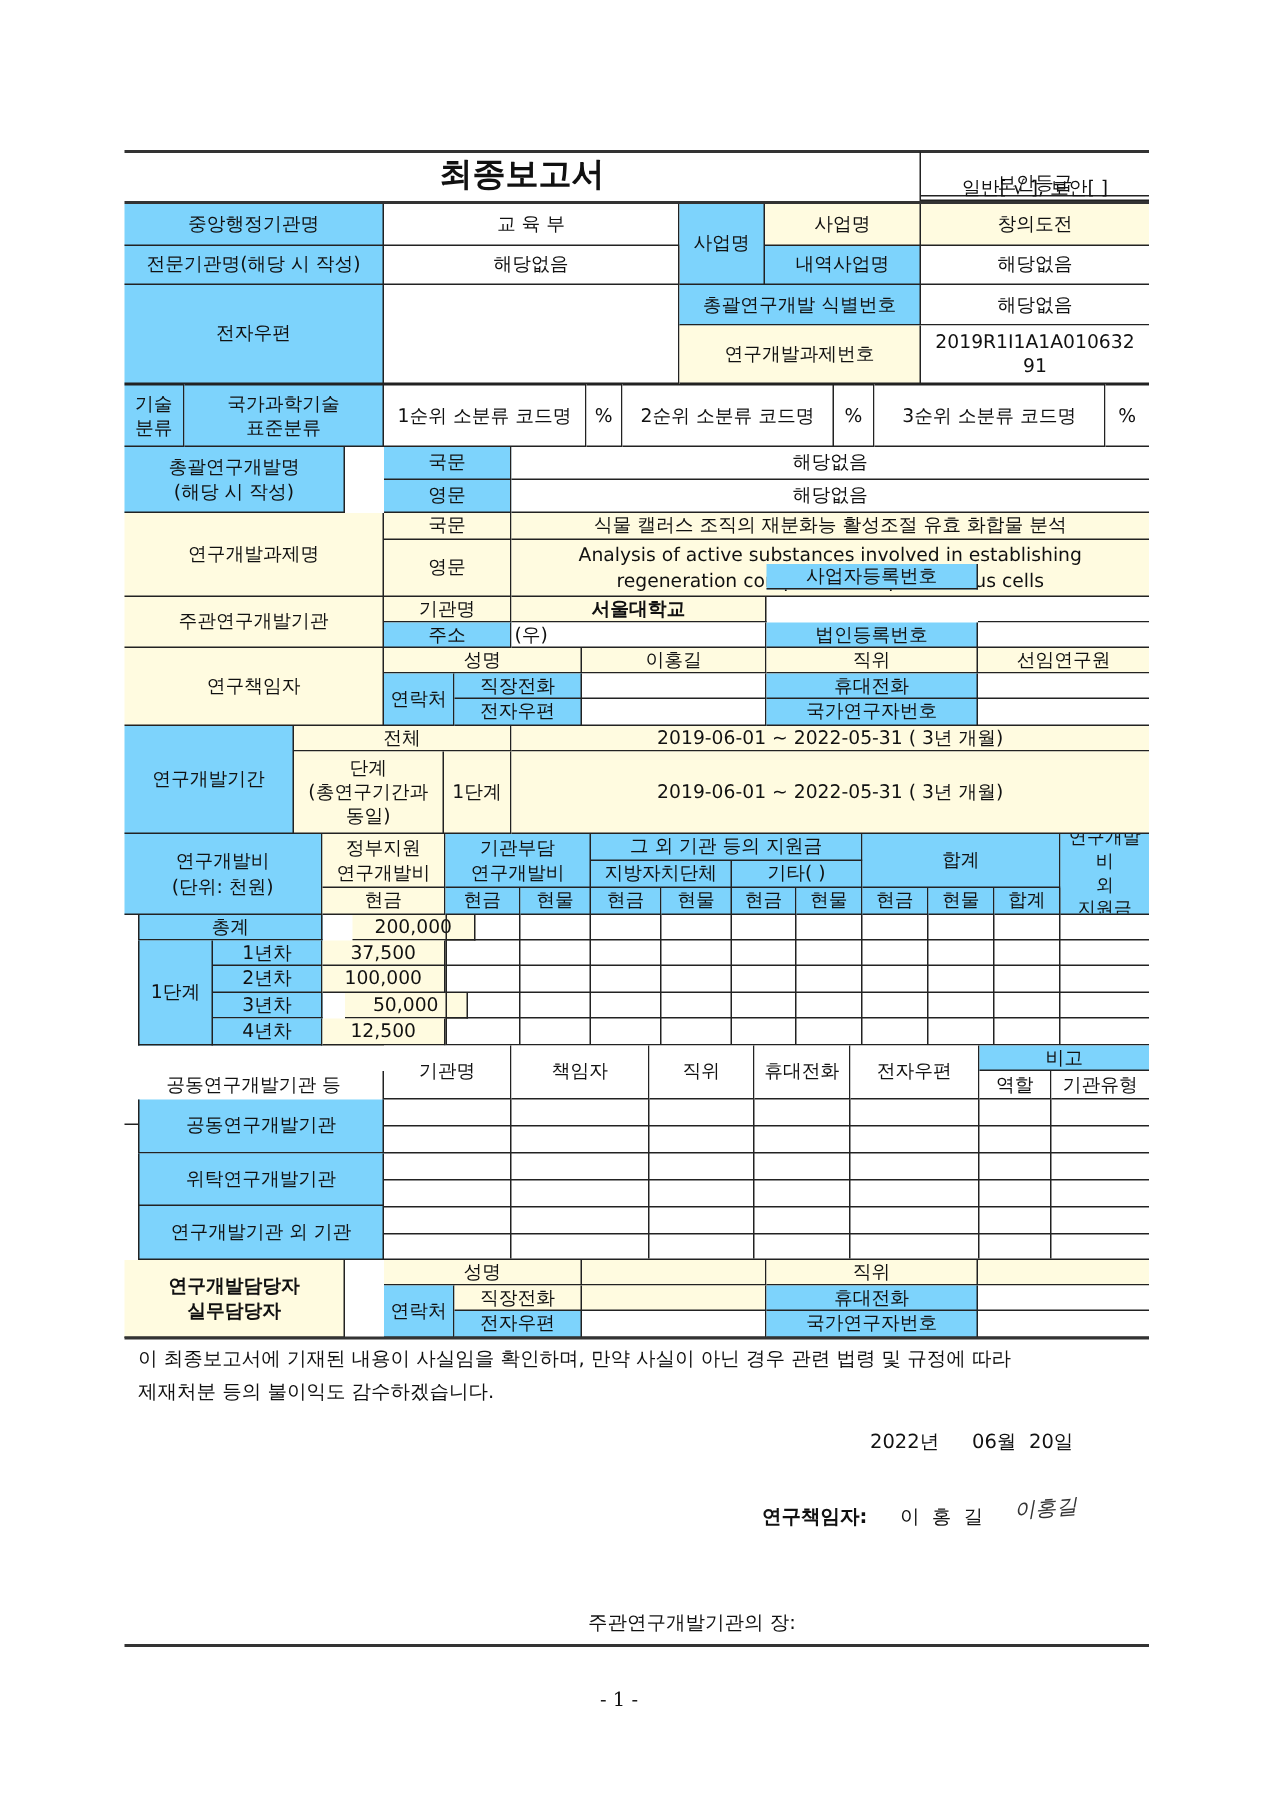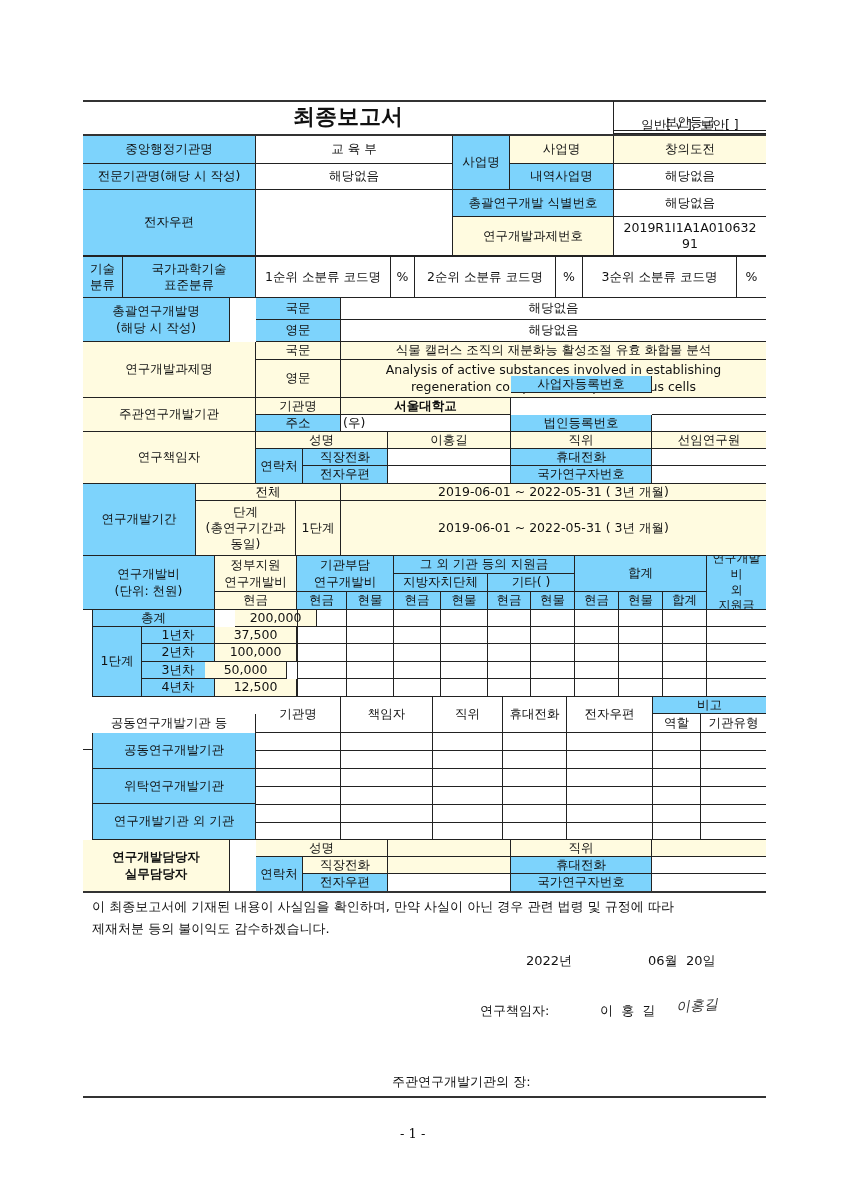--- a/index.html
+++ b/index.html
@@ -128,21 +128,21 @@
 <div class="c g" style="left:663px;top:592px;width:44px;height:18px;">합계</div>
 
 <div class="c g" style="left:92px;top:610px;width:123px;height:17px;border-left:1px solid #222;">총계</div>
 <div class="c y" style="left:215px;top:610px;width:82px;height:17px;margin-left:20px;">200,000</div>
 <div class="c g" style="left:92px;top:627px;width:50px;height:70px;border-left:1px solid #222;">1단계</div>
 <div class="c g" style="left:142px;top:627px;width:73px;height:17px;">1년차</div>
 <div class="c y" style="left:215px;top:627px;width:82px;height:17px;">37,500</div>
 <div class="c g" style="left:142px;top:644px;width:73px;height:18px;">2년차</div>
 <div class="c y" style="left:215px;top:644px;width:82px;height:18px;">100,000</div>
 <div class="c g" style="left:142px;top:662px;width:73px;height:17px;">3년차</div>
-<div class="c y" style="left:205px;top:662px;width:82px;height:17px;">50,000</div>
+<div class="c y" style="left:230px;top:662px;width:82px;height:17px;">50,000</div>
 <div class="c g" style="left:142px;top:679px;width:73px;height:18px;">4년차</div>
 <div class="c y" style="left:215px;top:679px;width:82px;height:18px;">12,500</div>
 
 <div style="position:absolute;left:297px;top:610px;width:469px;height:87px;
   background-image:
    linear-gradient(#222,#222),linear-gradient(#222,#222),linear-gradient(#222,#222),linear-gradient(#222,#222),linear-gradient(#222,#222),
    linear-gradient(#222,#222),linear-gradient(#222,#222),linear-gradient(#222,#222),linear-gradient(#222,#222),linear-gradient(#222,#222),
    linear-gradient(#222,#222),linear-gradient(#222,#222),linear-gradient(#222,#222),linear-gradient(#222,#222);
   background-size:1px 100%,1px 100%,1px 100%,1px 100%,1px 100%,1px 100%,1px 100%,1px 100%,1px 100%,1px 100%,100% 1px,100% 1px,100% 1px,100% 1px;
   background-position:49px 0,96px 0,143px 0,190px 0,233px 0,277px 0,321px 0,365px 0,409px 0,0 0,0 16px,0 33px,0 51px,0 68px;
@@ -182,22 +182,22 @@
 <div class="c g" style="left:511px;top:857px;width:141px;height:17px;">휴대전화</div>
 <div class="c w" style="left:652px;top:857px;width:114px;height:17px;border-right:none;"></div>
 <div class="c g" style="left:303px;top:874px;width:85px;height:18px;">전자우편</div>
 <div class="c w" style="left:388px;top:874px;width:123px;height:18px;"></div>
 <div class="c g" style="left:511px;top:874px;width:141px;height:18px;">국가연구자번호</div>
 <div class="c w" style="left:652px;top:874px;width:114px;height:18px;border-right:none;"></div>
 <div class="rule" style="top:891px;height:2px;"></div>
 
 <div class="txt" style="left:92px;top:896px;width:672px;line-height:22px;white-space:pre-line;">이 최종보고서에 기재된 내용이 사실임을 확인하며, 만약 사실이 아닌 경우 관련 법령 및 규정에 따라
 제재처분 등의 불이익도 감수하겠습니다.</div>
-<div class="txt" style="left:526px;top:952px;">2022년</div>
+<div class="txt" style="left:580px;top:952px;">2022년</div>
 <div class="txt" style="left:648px;top:952px;">06월</div>
 <div class="txt" style="left:686px;top:952px;">20일</div>
-<div class="txt" style="left:480px;top:1002px;">연구책임자:</div>
+<div class="txt" style="left:508px;top:1002px;font-weight:bold;">연구책임자:</div>
 <div class="txt" style="left:600px;top:1002px;letter-spacing:2px;">이 홍 길</div>
 <div class="txt sig" style="left:676px;top:997px;transform:rotate(-4deg);">이홍길</div>
 <div class="txt" style="left:392px;top:1073px;">주관연구개발기관의 장:</div>
 <div class="rule" style="top:1096px;left:83px;width:683px;"></div>
 
 <div class="txt" style="left:400px;top:1126px;font-family:'DejaVu Serif',serif;">- 1 -</div>
 
 </body></html>

